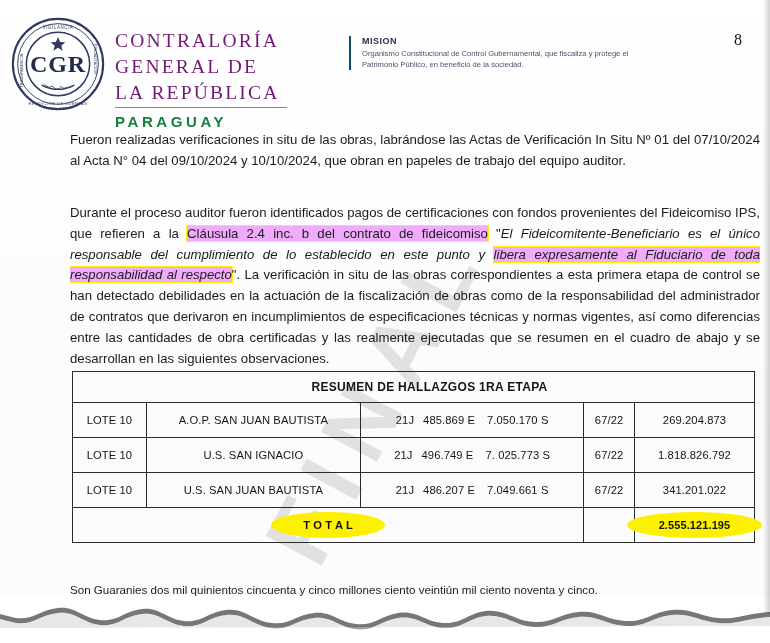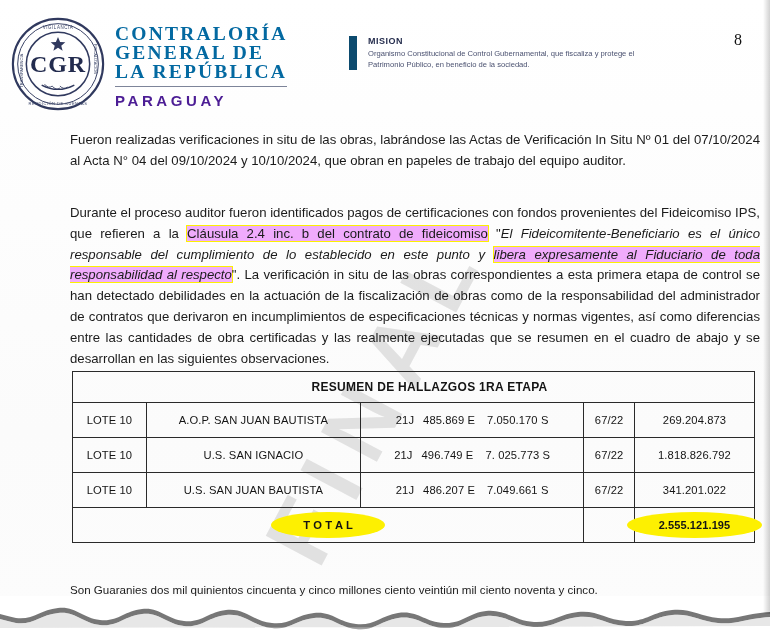--- a/index.html
+++ b/index.html
@@ -70,45 +70,46 @@
     height: 96px;
   }
   .brand {
     position: absolute;
     left: 115px;
     top: 24px;
     color: #1a2340;
   }
   .brand .line {
     font-family: "Liberation Serif", serif;
-    font-weight: bold;
+    font-weight: normal;
     font-size: 19.5px;
     letter-spacing: 2.2px;
     line-height: 19px;
-    color: #0369a1;
+    color: #701a75;
+    margin-top: 7px;
   }
   .brand .rule {
     width: 172px;
     height: 1px;
     background: #7d8499;
     margin: 5px 0 5px 0;
   }
   .brand .country {
     font-family: "Liberation Sans", sans-serif;
     font-weight: bold;
     font-size: 15px;
     letter-spacing: 3.6px;
-    color: #4c1d95;
+    color: #15803d;
   }
   .mission {
     position: absolute;
     left: 349px;
     top: 36px;
     padding-left: 11px;
-    border-left: 8px solid #0c4a6e;
+    border-left: 2px solid #0c4a6e;
     color: #3a4160;
     max-width: 270px;
   }
   .mission .m-title {
     font-size: 9px;
     font-weight: bold;
     letter-spacing: .5px;
     color: #262e4e;
     margin-bottom: 3px;
   }

